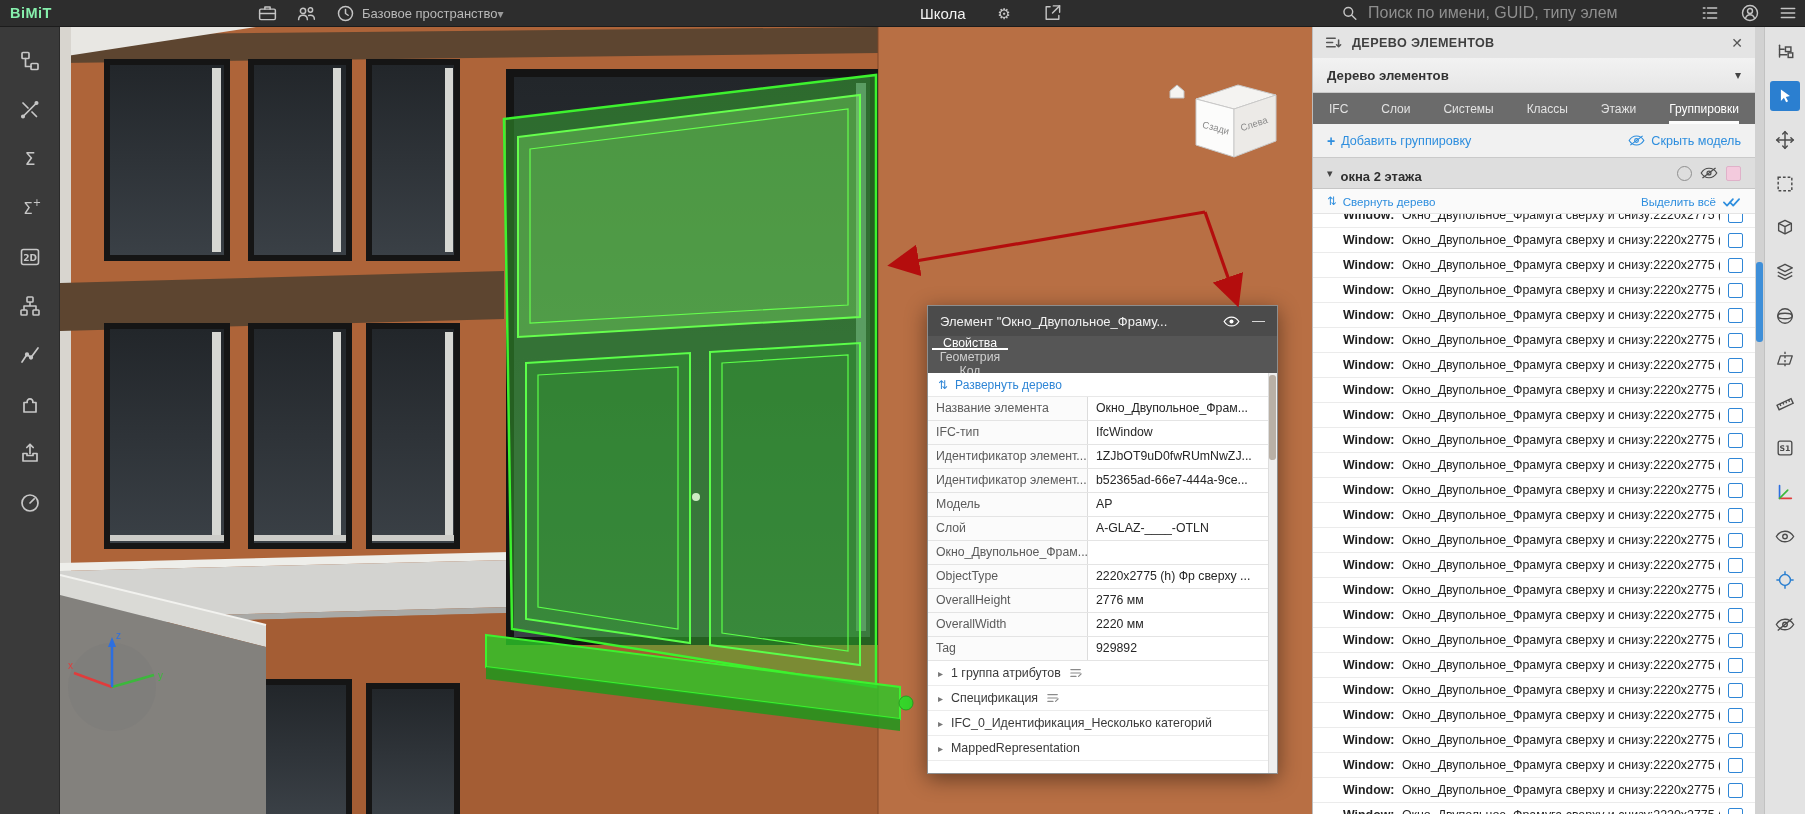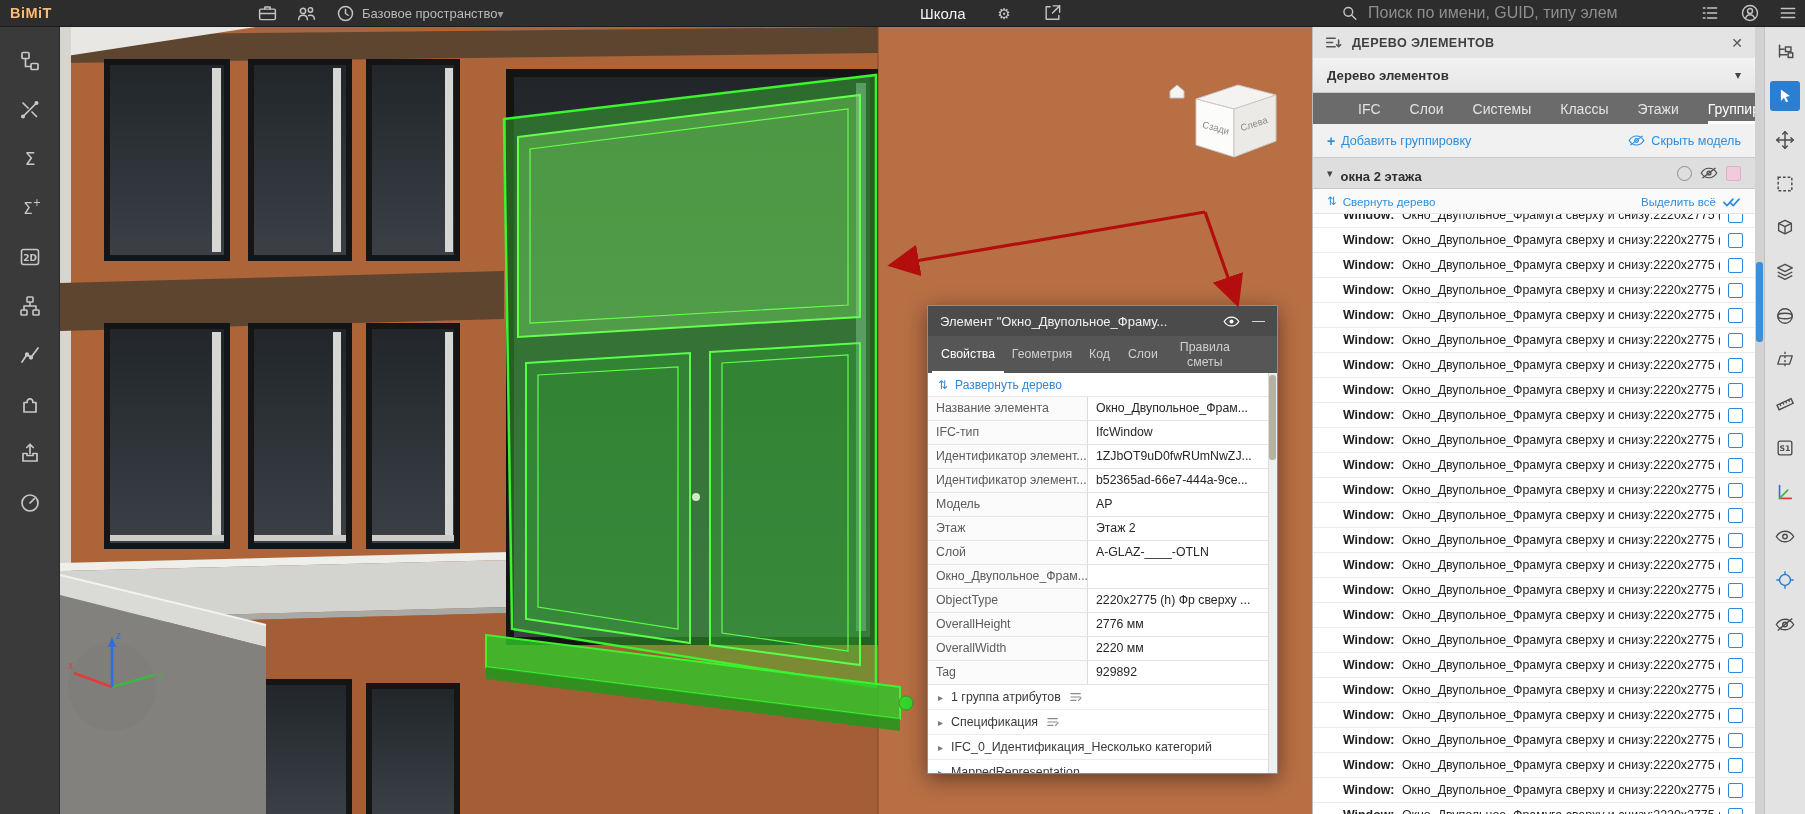--- a/index.html
+++ b/index.html
@@ -5,21 +5,21 @@
   * { margin:0; padding:0; box-sizing:border-box; }
   html,body { width:1805px; height:814px; overflow:hidden; background:#2d2d2d;
               font-family:"Liberation Sans","DejaVu Sans",sans-serif; }
   #app { position:relative; width:1805px; height:814px; }
   svg { display:block; }
 
   
   #topbar { position:absolute; left:0; top:0; width:1805px; height:27px;
             background:#2d2d2d; border-bottom:1px solid #1c1c1c; z-index:60; }
   #topbar .tb { position:absolute; top:50%; transform:translateY(-50%); display:flex; align-items:center; }
-  .logo { left:10px; color:#fdba74; font-weight:bold; font-size:14.5px; letter-spacing:.5px; }
+  .logo { left:10px; color:#86efac; font-weight:bold; font-size:14.5px; letter-spacing:.5px; }
   .tb-icons { left:256px; gap:17px; }
   .tb-icons .ticon { width:22px; height:22px; display:flex; align-items:center; justify-content:center; cursor:pointer; }
   .workspace { left:362px; width:278px; color:#b9b9b9; font-size:13px; cursor:pointer; }
   .workspace .caret { color:#9a9a9a; font-size:12px; }
   .tb-center { left:920px; gap:32px; }
   .tb-center .ptitle { color:#f2f2f2; font-size:15px; }
   .gear { color:#c8c8c8; font-size:15px; cursor:pointer; }
   .tb-search-icon { left:1340px; }
   .tb-input { left:1368px; }
   .tb-input input { width:300px; background:transparent; border:none; outline:none; color:#dddddd; font-size:16px;
@@ -35,21 +35,21 @@
 
   
   #viewport { position:absolute; left:60px; top:27px; width:1252px; height:787px; background:#b86f44; overflow:hidden; }
 
   
   #props-panel { position:absolute; left:927px; top:305px; width:351px; height:469px; background:#fff;
                  box-shadow:0 5px 20px rgba(0,0,0,.45); border:1px solid #8e8e8e; z-index:30; overflow:hidden; }
   .pp-title { height:30px; background:#4b4b4b; display:flex; align-items:center; padding:0 12px; gap:12px; }
   .pp-title .ttl { flex:1; color:#f1f1f1; font-size:13px; white-space:nowrap; overflow:hidden; }
   .pp-title .minim { color:#e8e8e8; font-size:13px; cursor:pointer; line-height:10px; }
-  .pp-tabs { height:37px; background:#565656; display:flex; align-items:stretch; padding:0 4px; }
+  .pp-tabs { height:37px; background:#565656; display:flex; align-items:stretch; padding:0 4px;flex-direction:column; }
   .ptab { display:flex; align-items:center; justify-content:center; text-align:center; padding:0 9px;
           color:#cfcfcf; font-size:12.3px; max-width:76px; line-height:1.15; cursor:pointer; }
   .ptab.active { color:#fff; box-shadow:inset 0 -2px 0 #fff; }
   .pp-body { position:relative; height:400px; background:#fff; padding-right:9px; }
   .pp-link { height:24px; display:flex; align-items:center; gap:7px; padding-left:10px;
              color:#2f86d6; font-size:12px; border-bottom:1px solid #e8e8e8; cursor:pointer; }
   .pp-link .updown { font-size:12px; }
   .prow { display:flex; height:24px; border-bottom:1px solid #e4e4e4; }
   .plabel { width:160px; padding:0 8px; background:#fbfbfb; color:#5b5b5b; border-right:1px solid #dcdcdc;
             line-height:23px; font-size:12.3px; white-space:nowrap; overflow:hidden; }
@@ -63,21 +63,21 @@
   
   #tree-panel { position:absolute; left:1312px; top:27px; width:443px; height:787px; background:#f0f0f0;
                 border-left:1px solid #bdbdbd; z-index:20; overflow:hidden; }
   .tp-header { height:31px; background:#e4e4e4; display:flex; align-items:center; gap:10px; padding:0 12px; }
   .tp-header .ttl { font-size:12.6px; font-weight:bold; letter-spacing:.4px; color:#3f3f3f; }
   .tp-header .close { margin-left:auto; color:#555; font-size:14px; cursor:pointer; }
   .tp-dropdown { height:35px; background:linear-gradient(#f2f2f2,#e6e6e6); border-bottom:1px solid #c9c9c9;
                  display:flex; align-items:center; padding:0 14px; font-size:13.2px; font-weight:bold; color:#333; cursor:pointer; }
   .tp-dropdown .caret { margin-left:auto; color:#444; font-size:12px; }
   .tp-tabs { height:31px; background:#6b6b6b; display:flex; justify-content:space-between; align-items:stretch; padding:0 16px; }
-  .ttab { display:flex; align-items:center; color:#e3e3e3; font-size:14px; cursor:pointer;margin-left:29px; }
+  .ttab { display:flex; align-items:center; color:#e3e3e3; font-size:12px; cursor:pointer; }
   .ttab.active { color:#fff; box-shadow:inset 0 -3px 0 #fdfdfd; }
   .tp-actions { height:33px; background:#f1f1f1; display:flex; align-items:center; justify-content:space-between; padding:0 14px; }
   .blue-link { color:#2e8ede; font-size:12.6px; display:flex; align-items:center; gap:6px; cursor:pointer; }
   .blue-link .plus { font-weight:bold; font-size:14px; }
   .tp-group { height:32px; background:#dedede; border-top:1px solid #cacaca; border-bottom:1px solid #c6c6c6;
               display:flex; align-items:center; gap:8px; padding:0 14px; }
   .tp-group .caret { color:#444; font-size:11px; }
   .tp-group .gname { font-size:13px; font-weight:bold; color:#2e2e2e;margin-top:7px; }
   .tp-group .spacer { flex:1; }
   .ring { width:15px; height:15px; border:1.6px solid #8f8f8f; border-radius:50%; cursor:pointer; }
@@ -416,24 +416,20 @@
   </div>
           <div class="prow">
     <div class="plabel">Идентификатор элемент...</div>
     <div class="pvalue">b52365ad-66e7-444a-9ce...</div>
   </div>
           <div class="prow">
     <div class="plabel">Модель</div>
     <div class="pvalue">АР</div>
   </div>
           <div class="prow">
-    <div class="plabel">Этаж</div>
-    <div class="pvalue">Этаж 2</div>
-  </div>
-          <div class="prow">
     <div class="plabel">Слой</div>
     <div class="pvalue">A-GLAZ-____-OTLN</div>
   </div>
           <div class="prow">
     <div class="plabel">Окно_Двупольное_Фрам...</div>
     <div class="pvalue"></div>
   </div>
           <div class="prow">
     <div class="plabel">ObjectType</div>
     <div class="pvalue">2220x2775 (h) Фр сверху ...</div>

